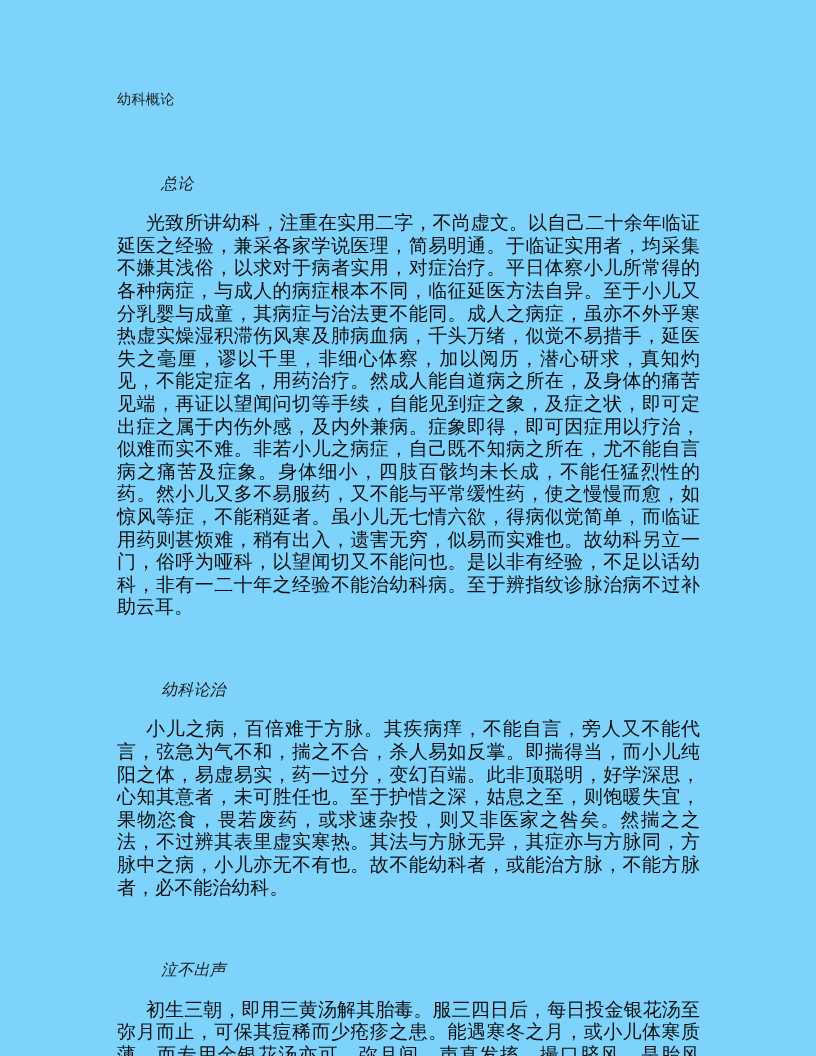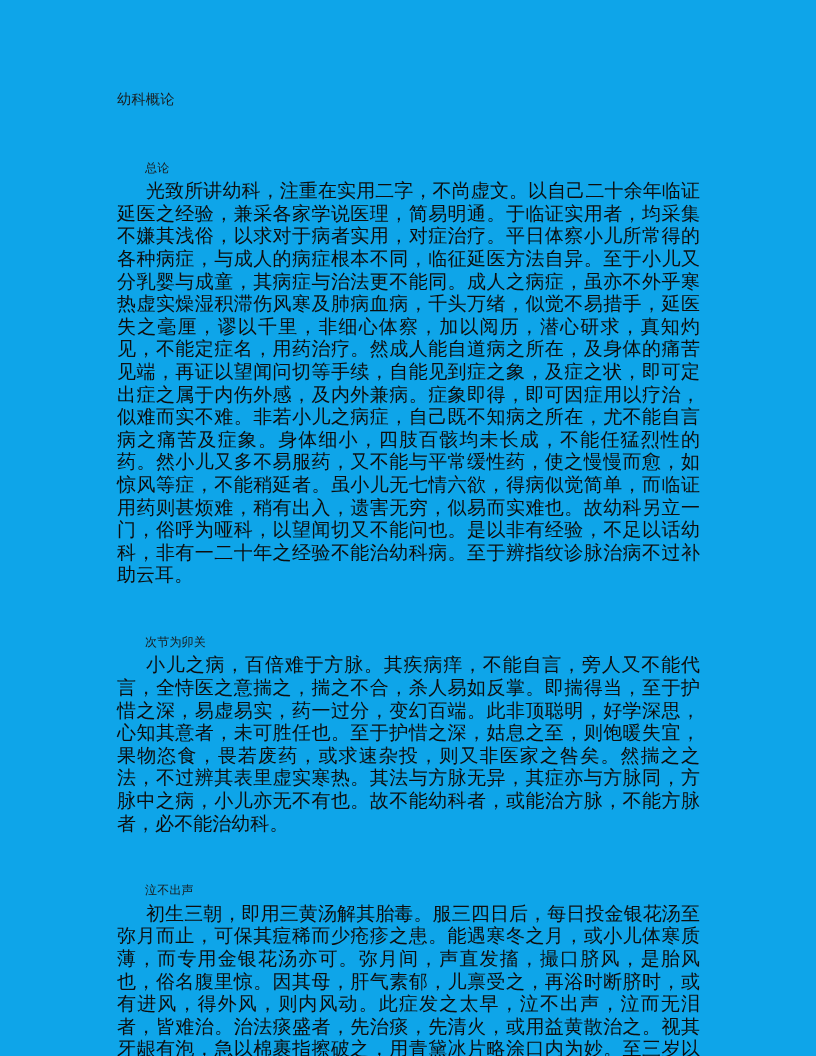--- a/index.html
+++ b/index.html
@@ -9,21 +9,21 @@
     background: #ffffff;
   }
   body {
     font-family: "DejaVu Serif", "Liberation Serif", serif;
     color: #000000;
   }
   .page {
     position: relative;
     width: 816px;
     height: 1056px;
-    background: #0ea5e9;
+    background: #7dd3fc;
     box-sizing: border-box;
     overflow: hidden;
   }
   .content {
     position: absolute;
     left: 117px;
     top: 88px;
     width: 583px;
   }
   .doc-title {
@@ -37,27 +37,28 @@
   .section {
     margin: 0;
   }
   .gap-title {
     height: 46px;
   }
   .gap-section {
     height: 45px;
   }
   .section-heading {
-    font-size: 12px;
+    font-size: 16px;
     line-height: 22.6px;
     font-weight: normal;
-    margin: 0;
+    margin: 16px;
     text-indent: 28px;
     color: #1a1a1a;
     letter-spacing: 0.2px;
+    font-style: italic;
   }
   .body-text {
     font-size: 19px;
     line-height: 22.6px;
     margin: 0;
     text-indent: 29px;
     text-align: justify;
     text-justify: inter-character;
     color: #0d0d0d;
     letter-spacing: 0.05px;
@@ -75,22 +76,22 @@
     <div class="gap-title"></div>
 
     <div class="section">
       <h2 class="section-heading">总论</h2>
       <p class="body-text">光致所讲幼科，注重在实用二字，不尚虚文。以自己二十余年临证延医之经验，兼采各家学说医理，简易明通。于临证实用者，均采集不嫌其浅俗，以求对于病者实用，对症治疗。平日体察小儿所常得的各种病症，与成人的病症根本不同，临征延医方法自异。至于小儿又分乳婴与成童，其病症与治法更不能同。成人之病症，虽亦不外乎寒热虚实燥湿积滞伤风寒及肺病血病，千头万绪，似觉不易措手，延医失之毫厘，谬以千里，非细心体察，加以阅历，潜心研求，真知灼见，不能定症名，用药治疗。然成人能自道病之所在，及身体的痛苦见端，再证以望闻问切等手续，自能见到症之象，及症之状，即可定出症之属于内伤外感，及内外兼病。症象即得，即可因症用以疗治，似难而实不难。非若小儿之病症，自己既不知病之所在，尤不能自言病之痛苦及症象。身体细小，四肢百骸均未长成，不能任猛烈性的药。然小儿又多不易服药，又不能与平常缓性药，使之慢慢而愈，如惊风等症，不能稍延者。虽小儿无七情六欲，得病似觉简单，而临证用药则甚烦难，稍有出入，遗害无穷，似易而实难也。故幼科另立一门，俗呼为哑科，以望闻切又不能问也。是以非有经验，不足以话幼科，非有一二十年之经验不能治幼科病。至于辨指纹诊脉治病不过补助云耳。</p>
     </div>
 
     <div class="gap-section"></div>
 
     <div class="section">
-      <h2 class="section-heading">次节为卯关</h2>
-      <p class="body-text">小儿之病，百倍难于方脉。其疾病痒，不能自言，旁人又不能代言，全恃医之意揣之，揣之不合，杀人易如反掌。即揣得当，至于护惜之深，易虚易实，药一过分，变幻百端。此非顶聪明，好学深思，心知其意者，未可胜任也。至于护惜之深，姑息之至，则饱暖失宜，果物恣食，畏若废药，或求速杂投，则又非医家之咎矣。然揣之之法，不过辨其表里虚实寒热。其法与方脉无异，其症亦与方脉同，方脉中之病，小儿亦无不有也。故不能幼科者，或能治方脉，不能方脉者，必不能治幼科。</p>
+      <h2 class="section-heading">幼科论治</h2>
+      <p class="body-text">小儿之病，百倍难于方脉。其疾病痒，不能自言，旁人又不能代言，弦急为气不和，揣之不合，杀人易如反掌。即揣得当，而小儿纯阳之体，易虚易实，药一过分，变幻百端。此非顶聪明，好学深思，心知其意者，未可胜任也。至于护惜之深，姑息之至，则饱暖失宜，果物恣食，畏若废药，或求速杂投，则又非医家之咎矣。然揣之之法，不过辨其表里虚实寒热。其法与方脉无异，其症亦与方脉同，方脉中之病，小儿亦无不有也。故不能幼科者，或能治方脉，不能方脉者，必不能治幼科。</p>
     </div>
 
     <div class="gap-section"></div>
 
     <div class="section">
       <h2 class="section-heading">泣不出声</h2>
       <p class="body-text">初生三朝，即用三黄汤解其胎毒。服三四日后，每日投金银花汤至弥月而止，可保其痘稀而少疮疹之患。能遇寒冬之月，或小儿体寒质薄，而专用金银花汤亦可。弥月间，声直发搐，撮口脐风，是胎风也，俗名腹里惊。因其母，肝气素郁，儿禀受之，再浴时断脐时，或有进风，得外风，则内风动。此症发之太早，泣不出声，泣而无泪者，皆难治。治法痰盛者，先治痰，先清火，或用益黄散治之。视其牙龈有泡，急以棉裹指擦破之，用青黛冰片略涂口内为妙。至三岁以前，形质微弱，无脉可凭，但察其脉之强弱缓急而已。复更察其食指，寅卯辰三关，男左女右。食指近手，第一节为寅关，次节为卯关，上节为辰关。凡儿有病，必有脉纹外见。如现纹在寅关，不过卯关者易治，过卯关者难治，过辰关者更难治。若一条纹从寅关直透辰者，必死。其纹青色为风，紫为泻利，青紫为肝木乘脾，红则为热。合之唇舌面色，亦可得其大概也。三岁后，六七至为平脉，四五至为寒，九十至为困脉，弦急为气不和，沉缓为伤食，促急为虚惊，浮为风，沉细为寒，脉乱者不治。</p>
     </div>
 
     <div class="gap-section"></div>

